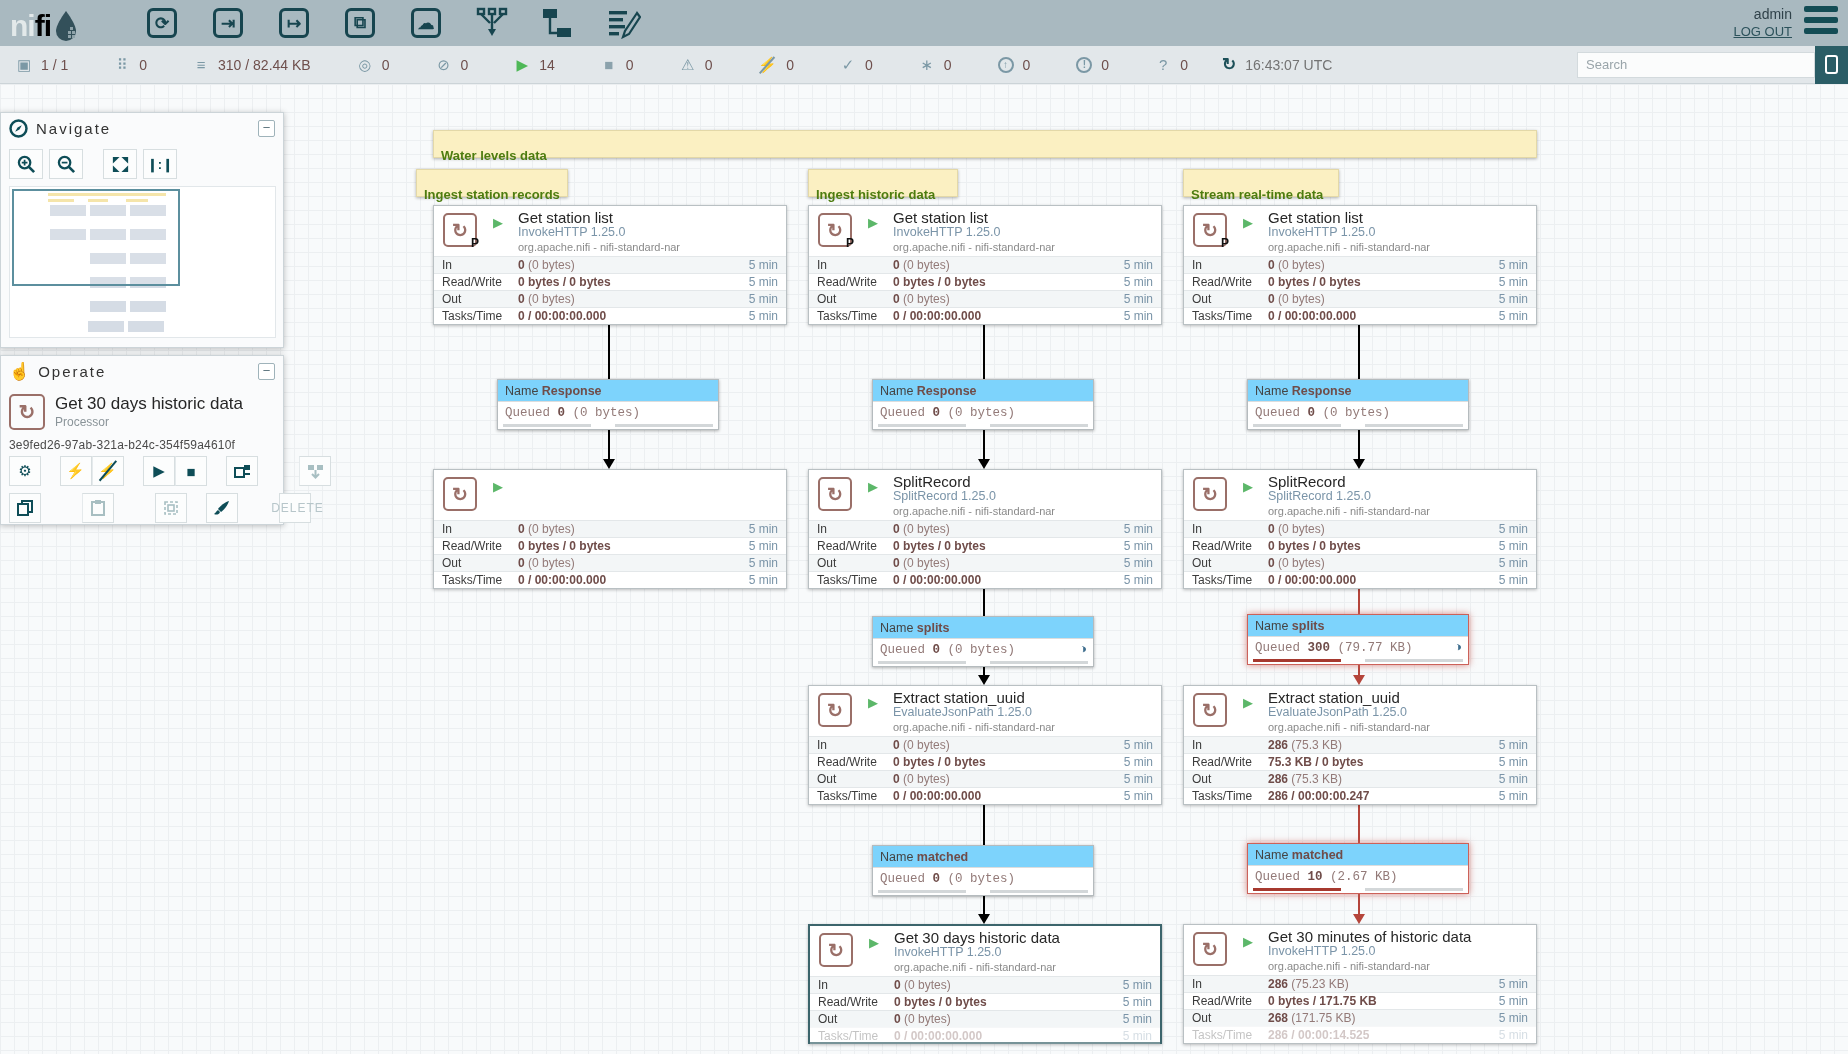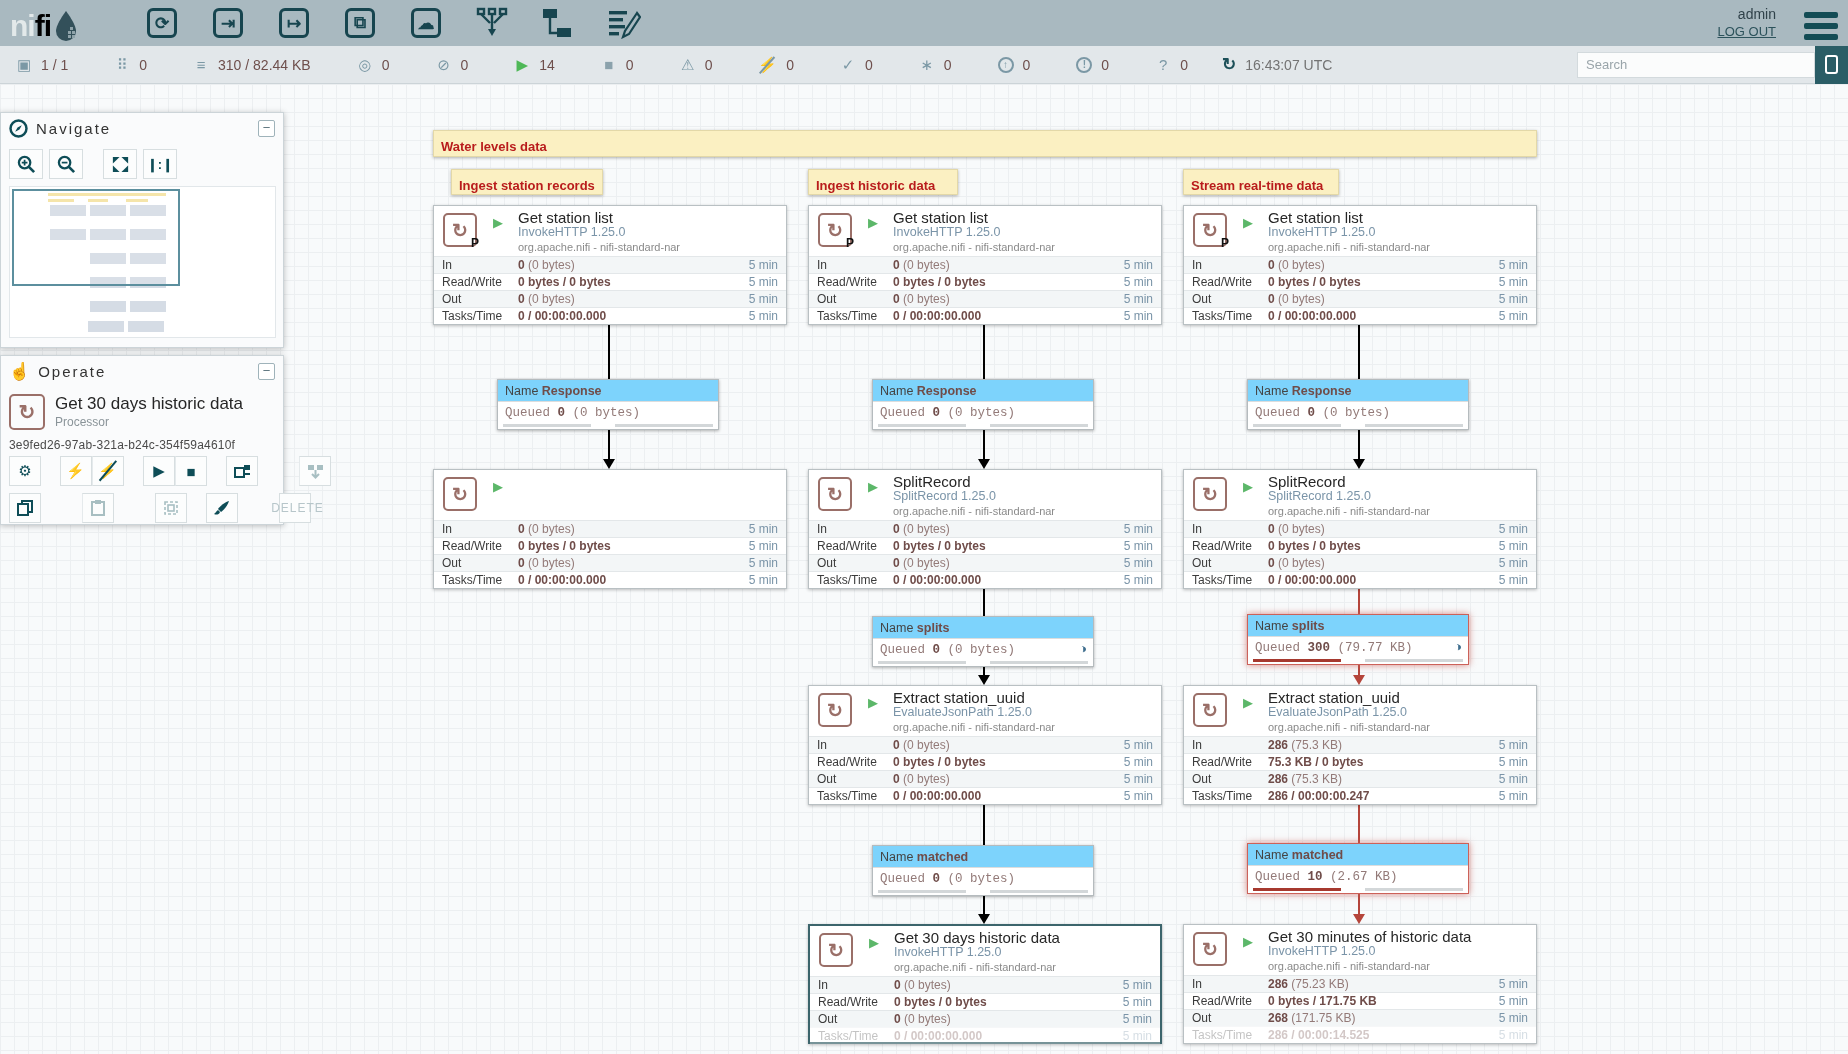--- a/index.html
+++ b/index.html
@@ -9,21 +9,21 @@
 
   
   .hdr { position:absolute; left:0; top:0; width:1848px; height:46px; background:#a9b9c0; display:flex; align-items:center; z-index:60; }
   .logo { display:flex; align-items:baseline; margin-left:10px; }
   .logo-ni { font-size:30px; font-weight:bold; color:#e3e9ea; letter-spacing:-1px; }
   .logo-fi { font-size:30px; font-weight:bold; color:#000000; letter-spacing:-1px; }
   .logo-drop { margin-left:2px; transform:translateY(6px); }
   .tb { display:flex; align-items:center; margin-left:62px; gap:24px; }
   .tb-btn { width:42px; height:40px; display:flex; align-items:center; justify-content:center; cursor:grab; color:#17454f; }
   .tb-frame { width:30px; height:30px; border:3px solid #17454f; border-radius:6px; display:flex; align-items:center; justify-content:center; font-size:17px; font-weight:bold; color:#17454f; }
-  .hdr-right { margin-left:auto; display:flex; align-items:flex-end; gap:28px; margin-right:10px; }
+  .hdr-right { margin-left:auto; display:flex; align-items:flex-start; gap:12px; margin-right:10px; }
   .who { text-align:right; line-height:17px; }
   .who-user { font-size:14px; color:#30424a; }
   .who-logout { font-size:13px; color:#2c525b; text-decoration:underline; cursor:pointer; }
   .burger { width:34px; display:flex; flex-direction:column; gap:5px; cursor:pointer; }
   .burger i { display:block; height:6px; background:#134c55; border-radius:2px; }
 
   
   .sbar { position:absolute; left:0; top:46px; width:1848px; height:38px; background:#e2e7ea; border-bottom:1px solid #ccd4d8; display:flex; align-items:center; z-index:60; }
   .sb-items { display:flex; align-items:center; margin-left:16px; gap:46px; }
   .sb-item { display:flex; align-items:center; gap:9px; white-space:nowrap; }
@@ -70,21 +70,21 @@
   .op-btn { height:30px; min-width:32px; border:1px solid #d7dee0; background:#fcfdfd; display:flex; align-items:center; justify-content:center; color:#0e4d57; font-size:15px; cursor:pointer; padding:0 5px; }
   .op-btn.joinl { margin-left:-5px; border-left:1px solid #e5eaec; }
   .op-btn.gap { margin-left:14px; }
   .op-btn.dis { color:#c2d1d5; cursor:default;margin-left:36px; }
   .op-btn.dis svg { opacity:.35; }
   .op-btn.del { font-size:12px; color:#b7c6ca; letter-spacing:1px; gap:5px; padding:0 10px; }
   .lightning { position:relative; }
   .lightning.off::after { content:""; position:absolute; left:2px; top:46%; width:85%; height:2px; background:#0e4d57; transform:rotate(-50deg); }
 
   
-  .flabel { position:absolute; background:#fbf0c2; border:1px solid #e3d8a8; box-shadow:0 1px 3px rgba(0,0,0,.3); font-size:13px; font-weight:bold; color:#b91c1c; padding:4px 7px; display:flex; align-items:flex-start; z-index:3; cursor:pointer; }
+  .flabel { position:absolute; background:#fbf0c2; border:1px solid #e3d8a8; box-shadow:0 1px 3px rgba(0,0,0,.3); font-size:13px; font-weight:bold; color:#4d7c0f; padding:13px 7px; display:flex; align-items:flex-start; z-index:3; cursor:pointer; }
   .flabel span { margin-top:4px; }
 
   
   .cline { position:absolute; width:2px; background:#000; z-index:1; }
   .cline.red { background:#b5453b; }
   .carrow { position:absolute; width:0; height:0; border-left:6px solid transparent; border-right:6px solid transparent; border-top:10px solid #000; z-index:1; }
   .carrow.red { border-top-color:#b5453b; }
 
   
   .proc { position:absolute; width:354px; height:120px; background:#fff; border:1px solid #b9c0c3; box-shadow:0 1px 3px rgba(0,0,0,.25); z-index:2; cursor:pointer; }
@@ -288,21 +288,21 @@
     <div class="carrow red" style="left:1353px;top:591px"></div>
 
     <div class="cline" style="left:983px;top:721px;height:109px"></div>
     <div class="carrow" style="left:978px;top:830px"></div>
     <div class="cline red" style="left:1358px;top:721px;height:109px"></div>
     <div class="carrow red" style="left:1353px;top:830px"></div>
 
     <div class="flabel" style="left:433px;top:46px;width:1104px;height:27px">
         <span>Water levels data</span>
       </div>
-    <div class="flabel" style="left:451px;top:85px;width:152px;height:26px">
+    <div class="flabel" style="left:416px;top:85px;width:152px;height:26px">
         <span>Ingest station records</span>
       </div>
     <div class="flabel" style="left:808px;top:85px;width:150px;height:26px">
         <span>Ingest historic data</span>
       </div>
     <div class="flabel" style="left:1183px;top:85px;width:156px;height:26px">
         <span>Stream real-time data</span>
       </div>
 
     <div class="proc" style="left:433px;top:121px">

